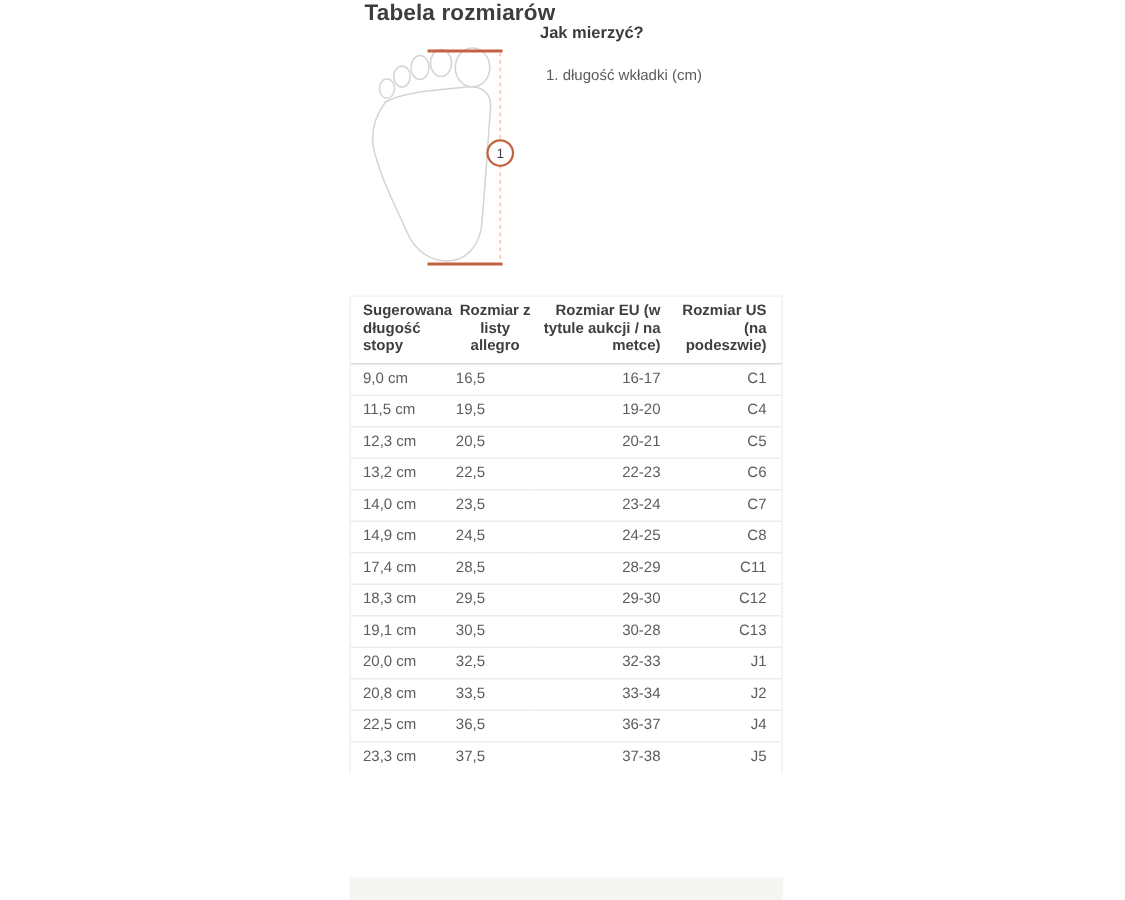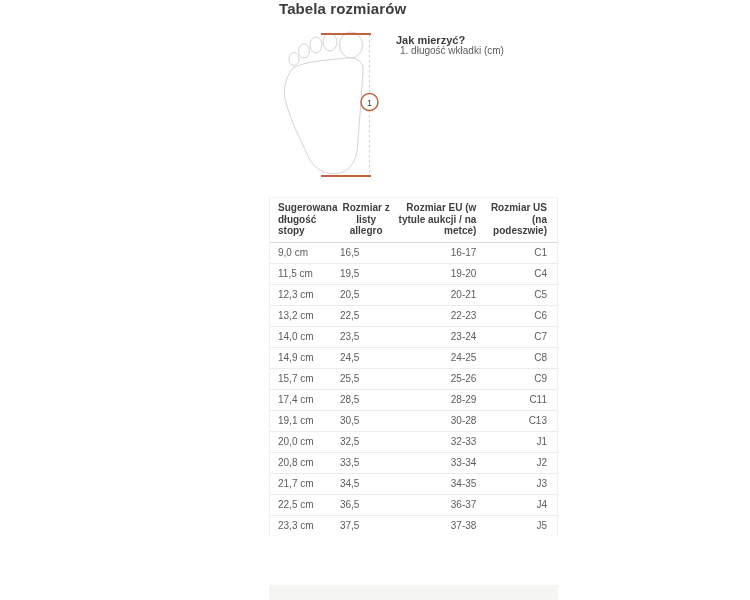--- a/index.html
+++ b/index.html
@@ -5,32 +5,32 @@
   html,body { margin:0; padding:0; }
   body {
     width:750px; height:600px;
     background:#ffffff;
     font-family:"Liberation Sans", sans-serif;
     position:relative;
     overflow:hidden;
   }
   .content {
     position:absolute; left:233px; top:0;
-    width:289px; height:580px;margin-left:36px;
+    width:289px; height:580px;
   }
   .title {
     position:absolute; left:10px; top:0;
     margin:0;
     font-size:15px; font-weight:600; color:#3d3d3d;
     line-height:18px;
     letter-spacing:0.1px;
   }
   .foot-svg { position:absolute; left:10px; top:30px; }
   .measure-heading {
-    position:absolute; left:127px; top:34px;
+    position:absolute; left:127px; top:16px;
     font-size:11px; font-weight:bold; color:#3c3c3c;
   }
   .measure-step {
     position:absolute; left:131px; top:45px;
     font-size:10px; color:#5c5c5c;
   }
   .table-wrap {
     position:absolute; left:0; top:197px;
     width:289px; box-sizing:border-box;
     border-left:1px solid #f0f0f0;
@@ -135,54 +135,48 @@
             <td class="c2">23-24</td>
             <td class="c3">C7</td>
           </tr>
           <tr>
             <td class="c0">14,9 cm</td>
             <td class="c1">24,5</td>
             <td class="c2">24-25</td>
             <td class="c3">C8</td>
           </tr>
           <tr>
-            <td class="c0">15,7 cm</td>
-            <td class="c1">25,5</td>
-            <td class="c2">25-26</td>
-            <td class="c3">C9</td>
-          </tr>
-          <tr>
             <td class="c0">17,4 cm</td>
             <td class="c1">28,5</td>
             <td class="c2">28-29</td>
             <td class="c3">C11</td>
+          </tr>
+          <tr>
+            <td class="c0">18,3 cm</td>
+            <td class="c1">29,5</td>
+            <td class="c2">29-30</td>
+            <td class="c3">C12</td>
           </tr>
           <tr>
             <td class="c0">19,1 cm</td>
             <td class="c1">30,5</td>
             <td class="c2">30-28</td>
             <td class="c3">C13</td>
           </tr>
           <tr>
             <td class="c0">20,0 cm</td>
             <td class="c1">32,5</td>
             <td class="c2">32-33</td>
             <td class="c3">J1</td>
           </tr>
           <tr>
             <td class="c0">20,8 cm</td>
             <td class="c1">33,5</td>
             <td class="c2">33-34</td>
             <td class="c3">J2</td>
-          </tr>
-          <tr>
-            <td class="c0">21,7 cm</td>
-            <td class="c1">34,5</td>
-            <td class="c2">34-35</td>
-            <td class="c3">J3</td>
           </tr>
           <tr>
             <td class="c0">22,5 cm</td>
             <td class="c1">36,5</td>
             <td class="c2">36-37</td>
             <td class="c3">J4</td>
           </tr>
           <tr>
             <td class="c0">23,3 cm</td>
             <td class="c1">37,5</td>

